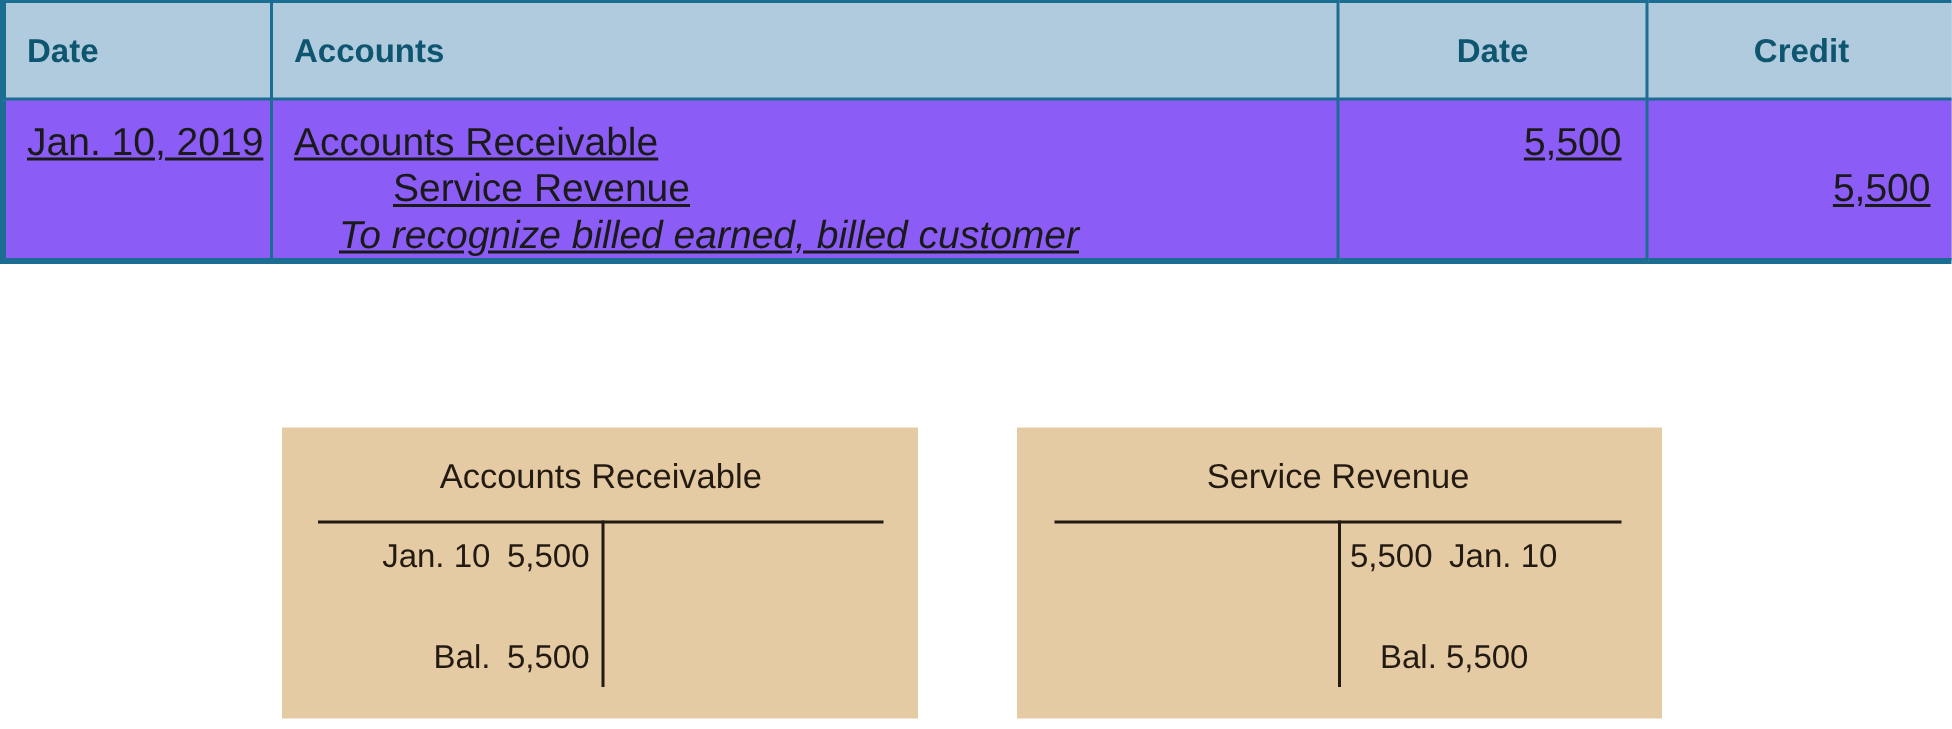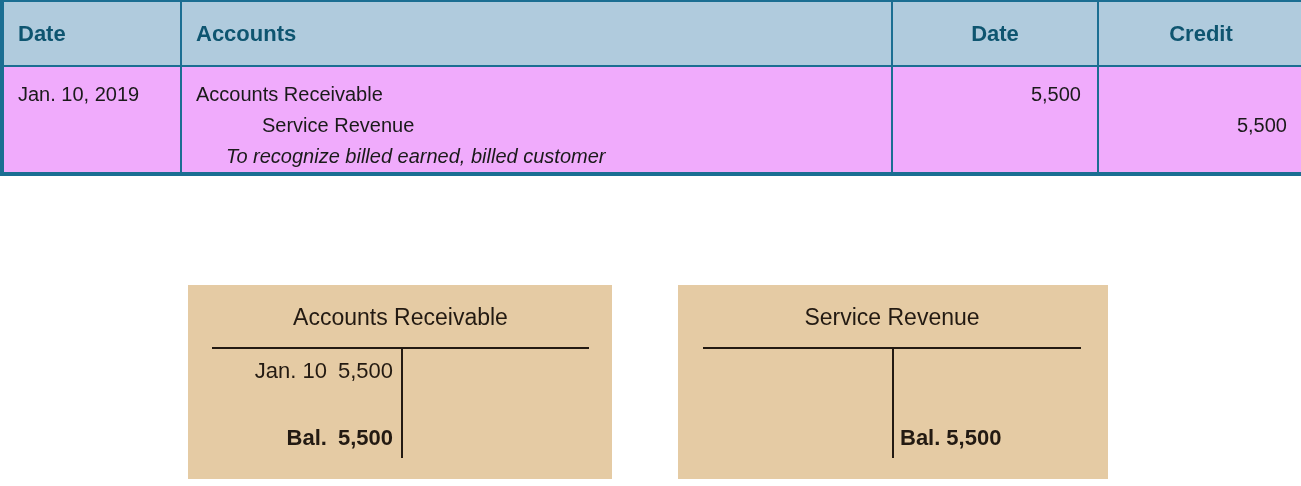--- a/index.html
+++ b/index.html
@@ -59,24 +59,25 @@
   .col-date   { width: 178px; }
   .col-acct   { width: 711px; }
   .col-debit  { width: 206px; }
   .col-credit { width: 206px; }
 
   .th-inner { padding: 0 14px; display: flex; align-items: center; height: 100%; }
   .th-left   { justify-content: flex-start; }
   .th-center { justify-content: center; }
 
   table.journal-table td {
-    background: #f0abfc;
+    background: #8b5cf6;
     color: #1a1a1a;
-    font-size: 20px;
+    font-size: 26px;
     height: 102px;
+    text-decoration: underline;
   }
   .cell-pad { padding: 12px 14px 0 14px; }
   .cell-pad-r { padding: 12px 16px 0 14px; text-align: right; }
 
   .acct-line { line-height: 31px; white-space: nowrap; }
   .acct-indent { padding-left: 66px; }
   .acct-memo { font-style: italic; padding-left: 30px; }
 
   .amt-line { line-height: 31px; }
   .amt-blank { visibility: hidden; }
@@ -119,21 +120,21 @@
   }
   #taccount-ar .t-stem { left: 213px; }
   #taccount-sr .t-stem { left: 214px; }
 
   .t-entry {
     position: absolute;
     font-size: 22px;
     color: #231a12;
     white-space: nowrap;
   }
-  .t-entry.bold { font-weight: bold; }
+  .t-entry.bold { font-weight: normal; margin-left: 20px; }
 
   
   #taccount-ar .t-debit-1 { right: 213px; top: 73px;  padding-right: 6px; margin-left: 36px; }
   #taccount-ar .t-debit-2 { right: 213px; top: 140px; padding-right: 6px; }
 
   
   #taccount-sr .t-credit-1 { left: 216px; top: 73px;  padding-left: 6px; }
   #taccount-sr .t-credit-2 { left: 216px; top: 140px; padding-left: 6px; }
 
   .sp { display: inline-block; width: 11px; }
@@ -216,17 +217,20 @@
   </div>
 </div>
 
 <div class="taccount" id="taccount-sr">
 
   <div class="t-title">Service Revenue</div>
 
   <div class="t-rule"></div>
   <div class="t-stem"></div>
 
+  <div class="t-entry t-credit-1">
+    <span>5,500</span><span class="sp"></span><span>Jan. 10</span>
+  </div>
 
   <div class="t-entry t-credit-2 bold">
     <span>Bal.</span><span class="sp" style="width:6px"></span><span>5,500</span>
   </div>
 </div>
 
 </body></html>

